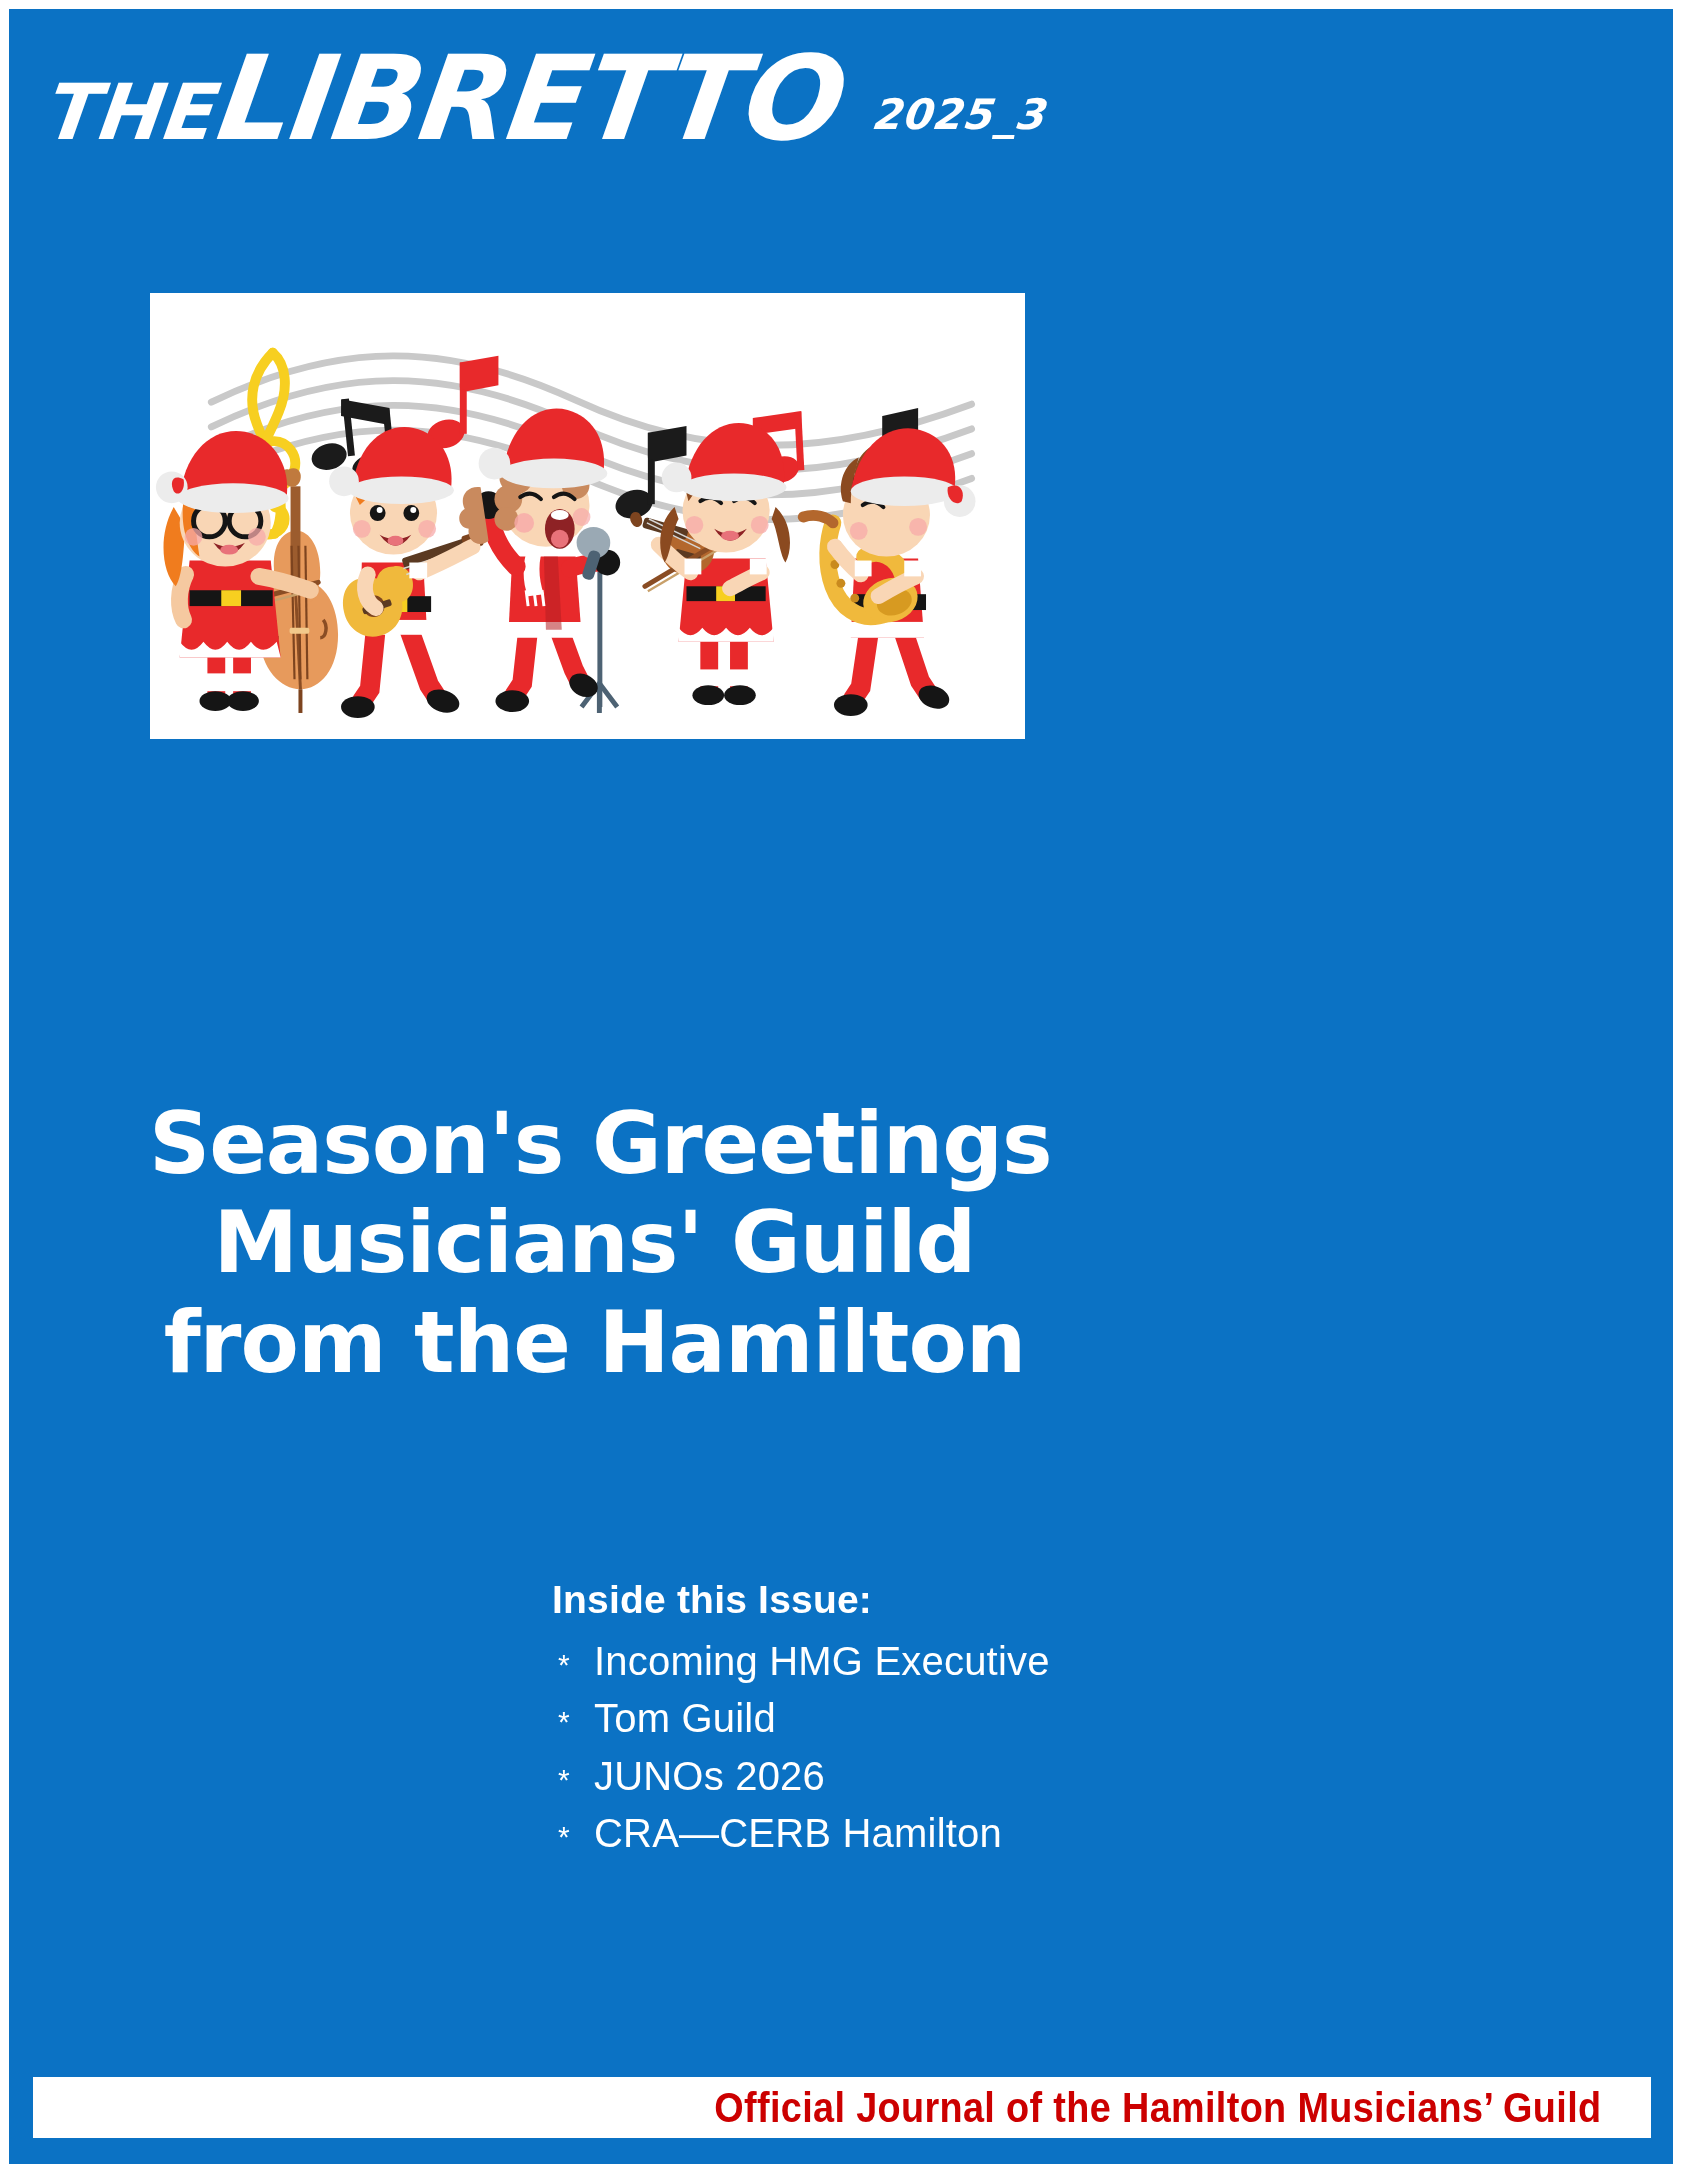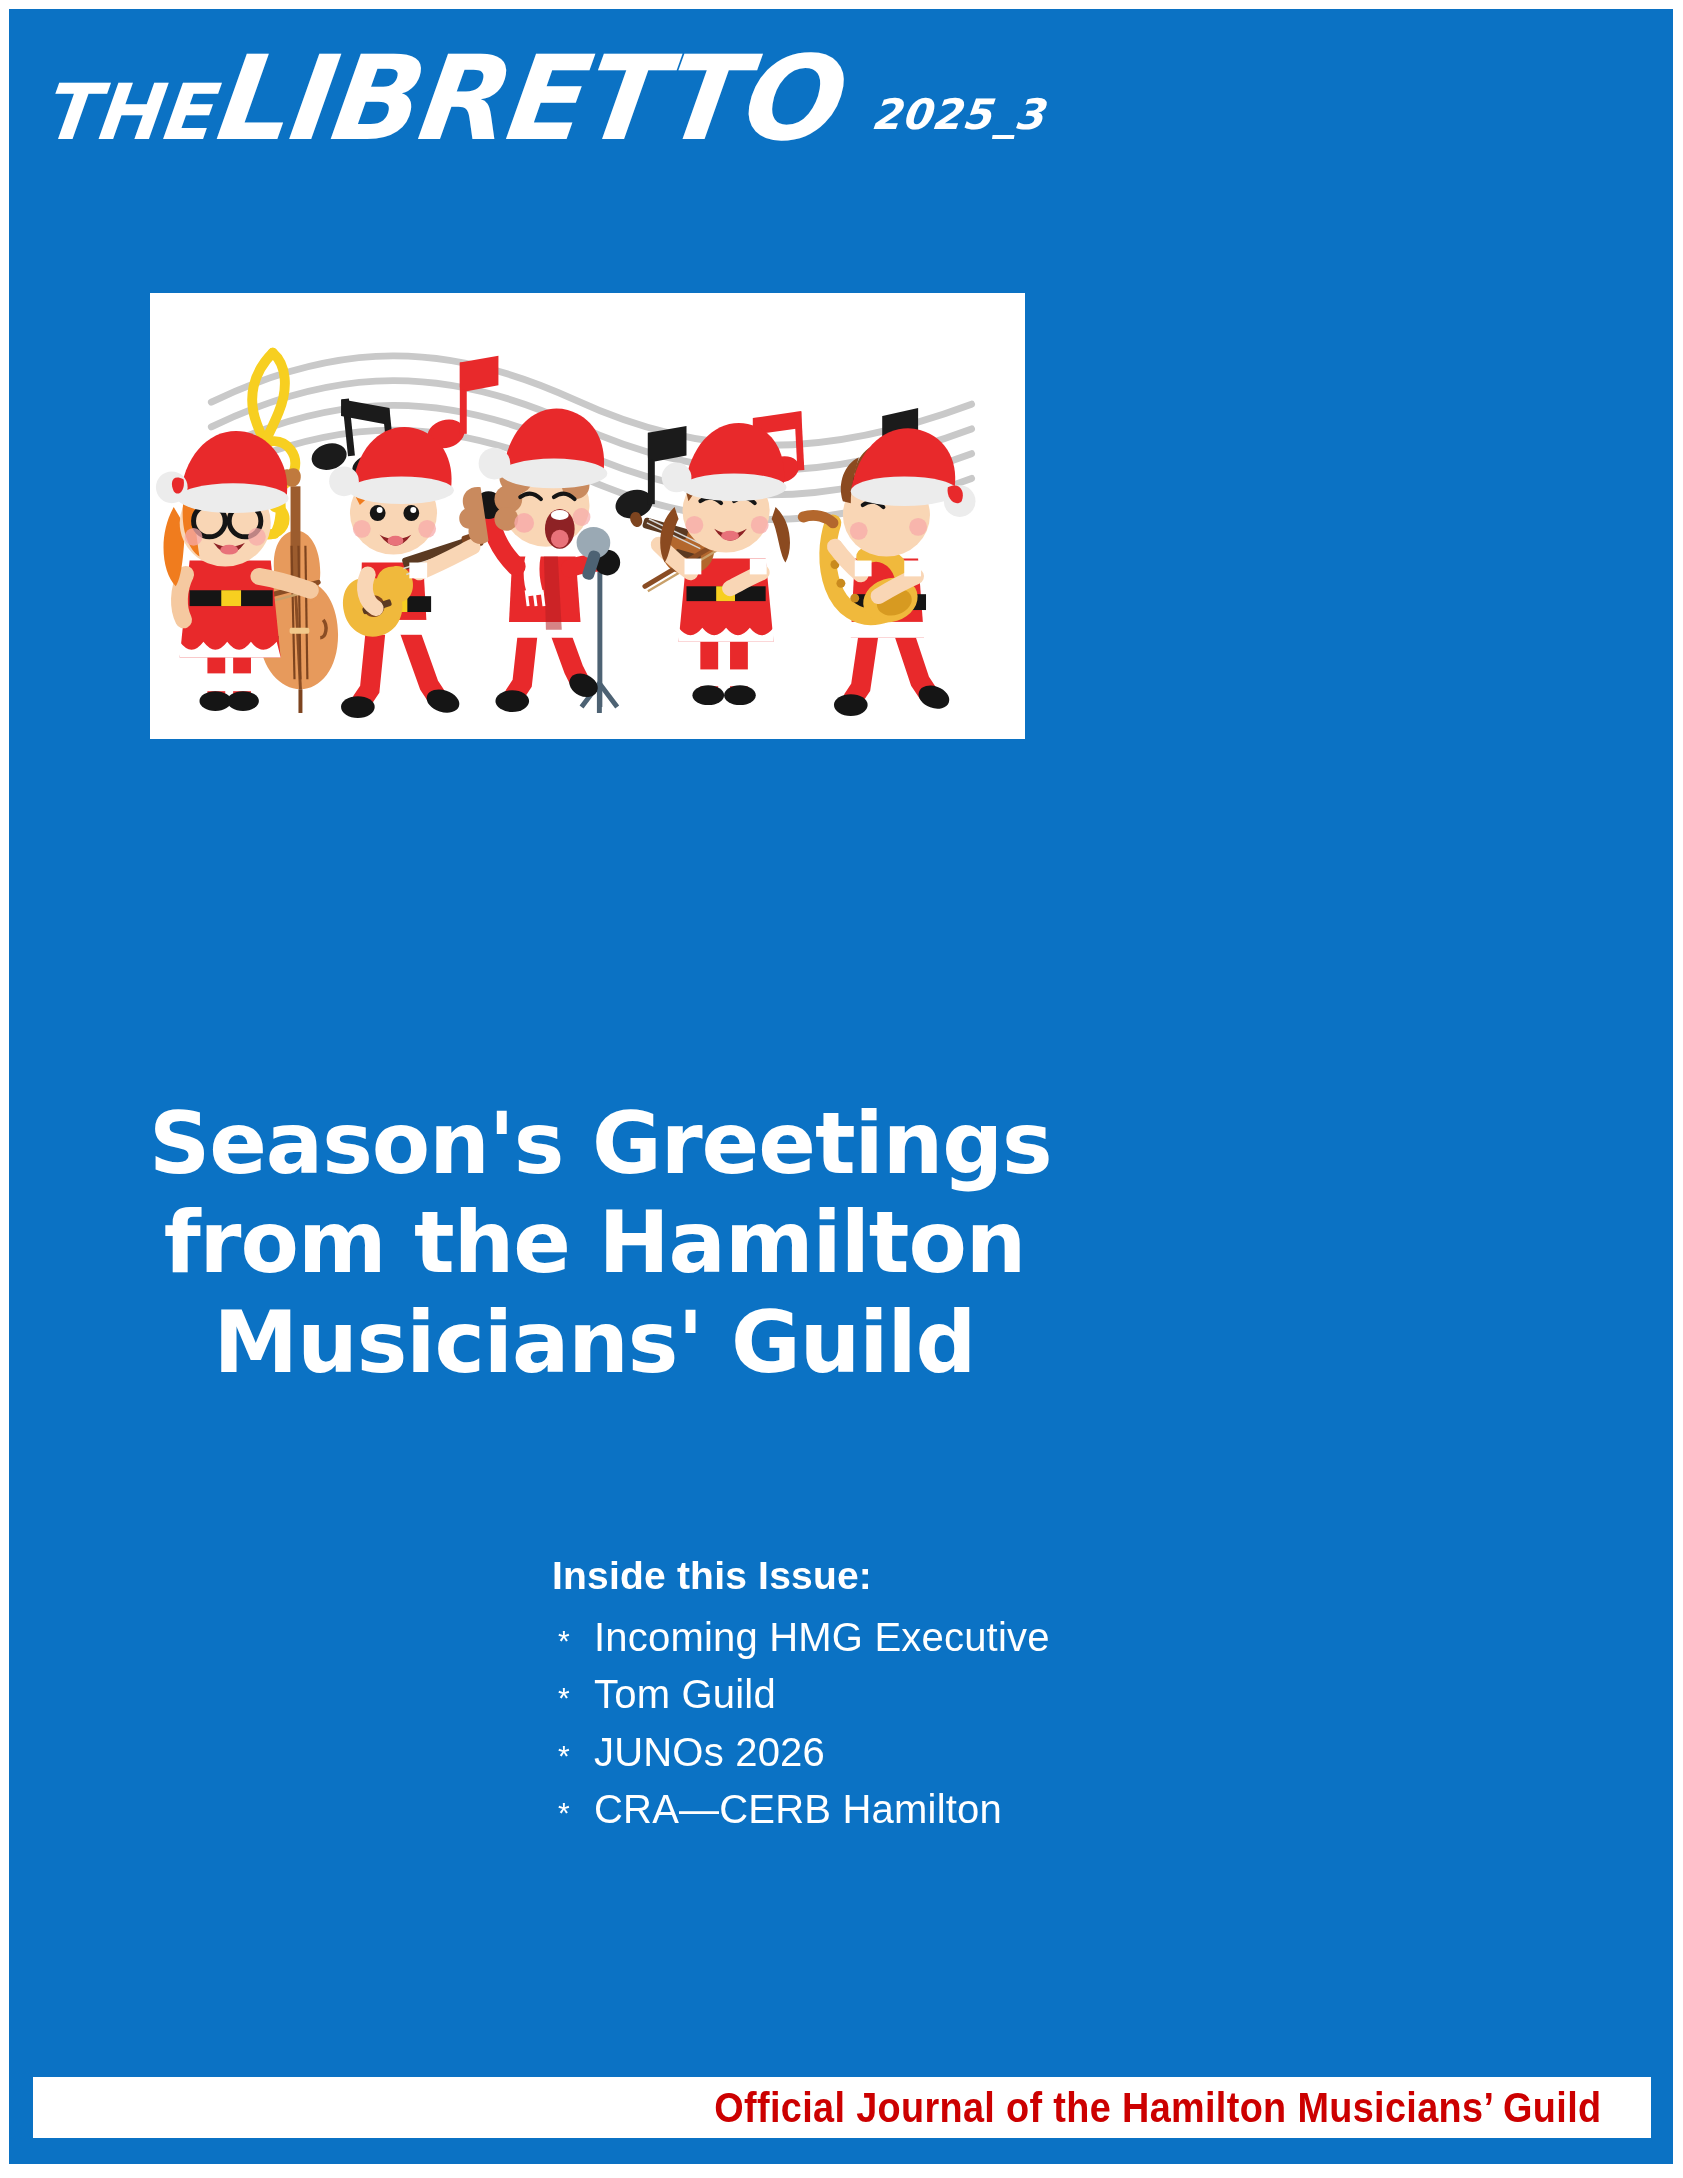--- a/index.html
+++ b/index.html
@@ -94,20 +94,21 @@
     left: 552px;
     top: 1554px;
     color: #ffffff;
   }
   #inside-heading {
     font-family: "Liberation Sans", sans-serif;
     font-weight: 700;
     font-size: 39px;
     letter-spacing: 0.2px;
     margin-bottom: 14px;
+    margin-top: 24px;
   }
   .issue-row {
     display: flex;
     align-items: baseline;
     margin-top: 7px;
   }
   .issue-bullet {
     width: 42px;
     flex: 0 0 42px;
     font-family: "Liberation Sans", sans-serif;
@@ -466,22 +467,22 @@
         <ellipse cx="762" cy="200" rx="54" ry="15" fill="#ececec"></ellipse>
         <circle cx="818" cy="210" r="16" fill="#ececec"></circle>
         <path d="M806,196 C818,190 824,200 820,210 C814,216 804,208 806,196 Z" fill="#e8292b"></path>
       </g>
 
     </svg>
   </div>
 
   <div id="headline">
     <div>Season's Greetings</div>
+    <div>Musicians' Guild</div>
     <div>from the Hamilton</div>
-    <div>Musicians' Guild</div>
   </div>
 
   <div id="inside">
     <div id="inside-heading">Inside this Issue:</div>
 
     <div class="issue-row">
       <span class="issue-bullet">*</span>
       <span class="issue-label">Incoming HMG Executive</span>
     </div>
 

